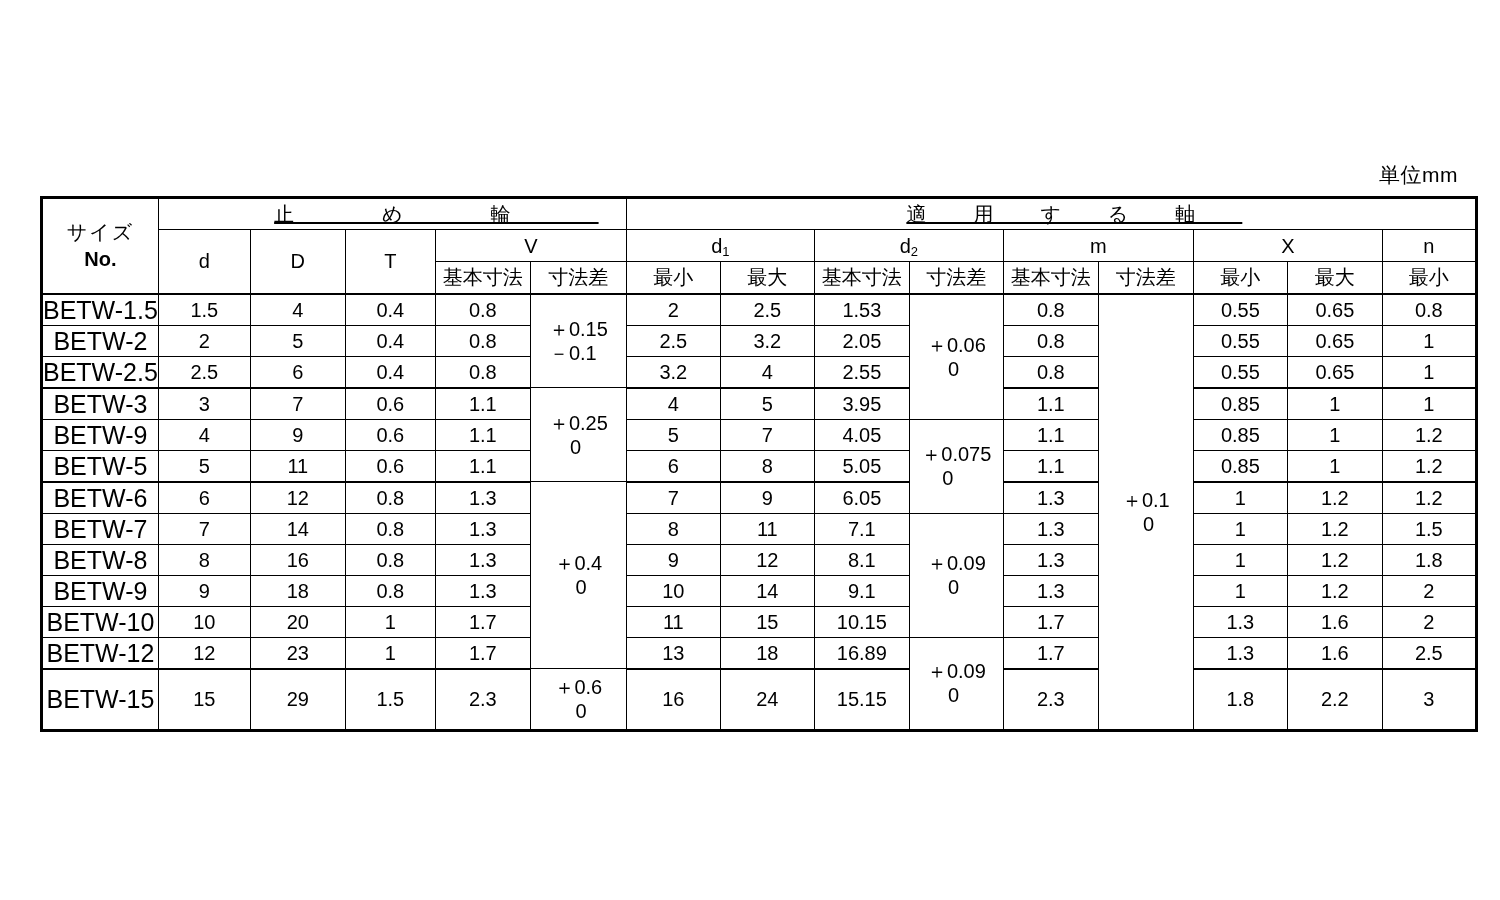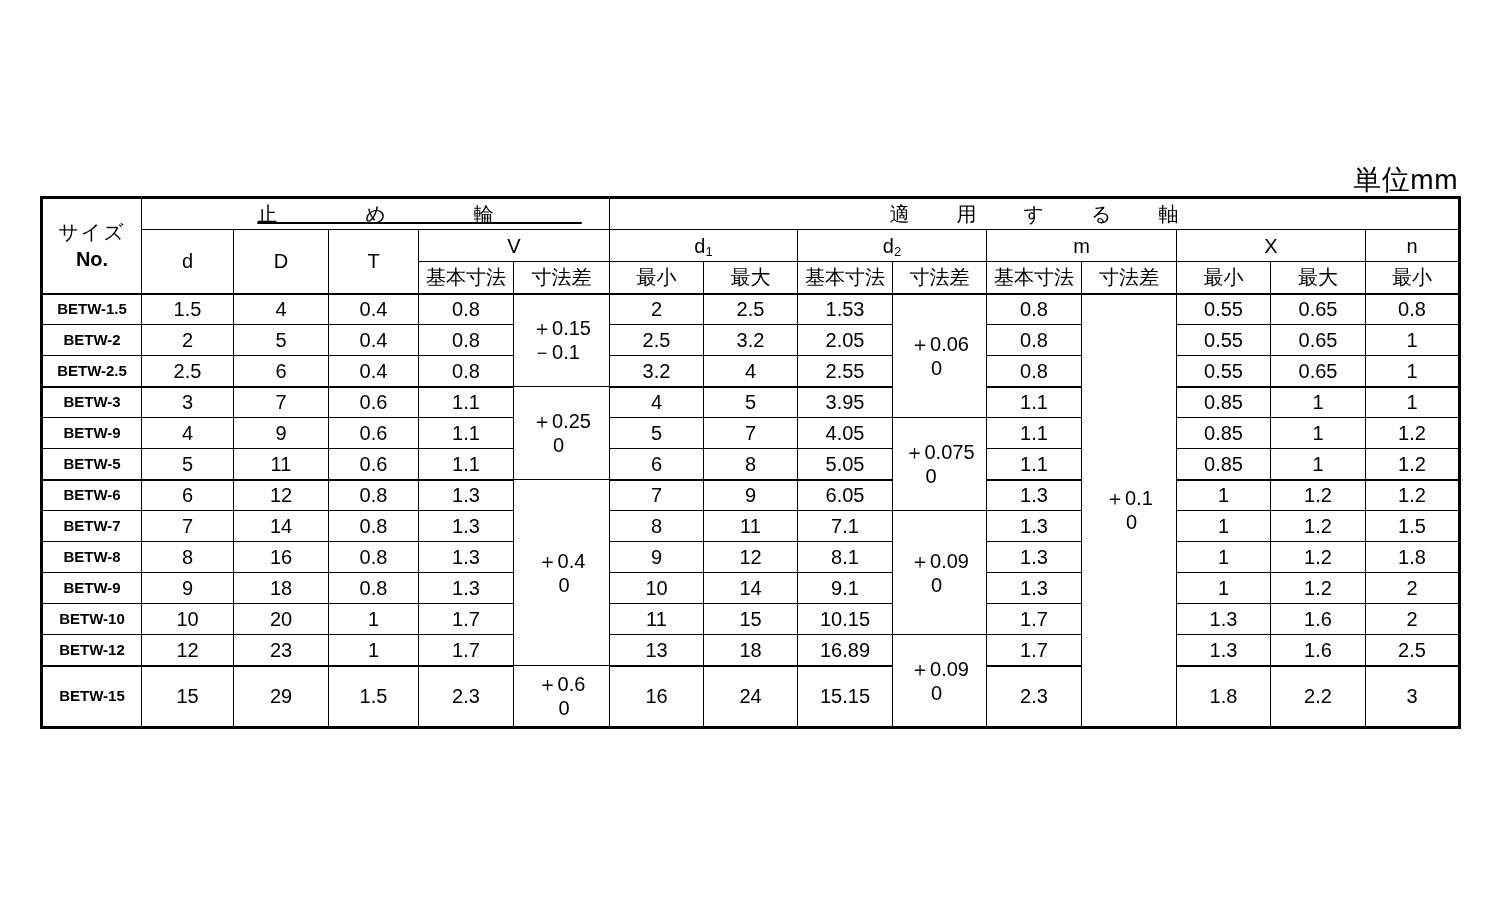--- a/index.html
+++ b/index.html
@@ -11,21 +11,21 @@
     color: #000000;
     font-family: "Liberation Sans", sans-serif;
     overflow: hidden;
   }
   .unit-label {
     position: absolute;
     left: 40px;
     top: 161px;
     width: 1418px;
     text-align: right;
-    font-size: 28px;
+    font-size: 21px;
     letter-spacing: 0.5px;
   }
   table.spec-table {
     position: absolute;
     left: 40px;
     top: 196px;
     border-collapse: collapse;
     table-layout: fixed;
     border: 3px solid #000;
   }
@@ -43,28 +43,28 @@
   
   .hrow { height: 32px; }
   
   .spec-table tbody tr { height: 31px; }
   .spec-table tbody tr.tall { height: 62px; }
   
   .bb2 { border-bottom-width: 2px !important; }
   tr.group-end th, tr.group-end td { border-bottom-width: 2px; }
   
   .spec-table tbody th.row-label {
-    font-weight: bold;
-    font-size: 15px;
+    font-weight: normal;
+    font-size: 25px;
   }
   .size-head div { line-height: 1.35; letter-spacing: 2px; }
   .size-head div:last-child { letter-spacing: 0; font-weight: bold; }
   
   .spread-wide span { letter-spacing: 4.4em; padding-left: 4.4em; text-decoration: underline; }
-  .spread-mid  span { letter-spacing: 2.35em; padding-left: 2.35em; }
+  .spread-mid  span { letter-spacing: 2.35em; padding-left: 2.35em; text-decoration: underline; }
   
   .tol { display: inline-block; text-align: left; }
   .tol .l2.indent { padding-left: 21px; }
   sub.dim-sub { font-size: 13px; vertical-align: baseline; position: relative; top: 3px; line-height: 0; }
 </style>
 </head>
 <body>
 
 <div class="page">
 

